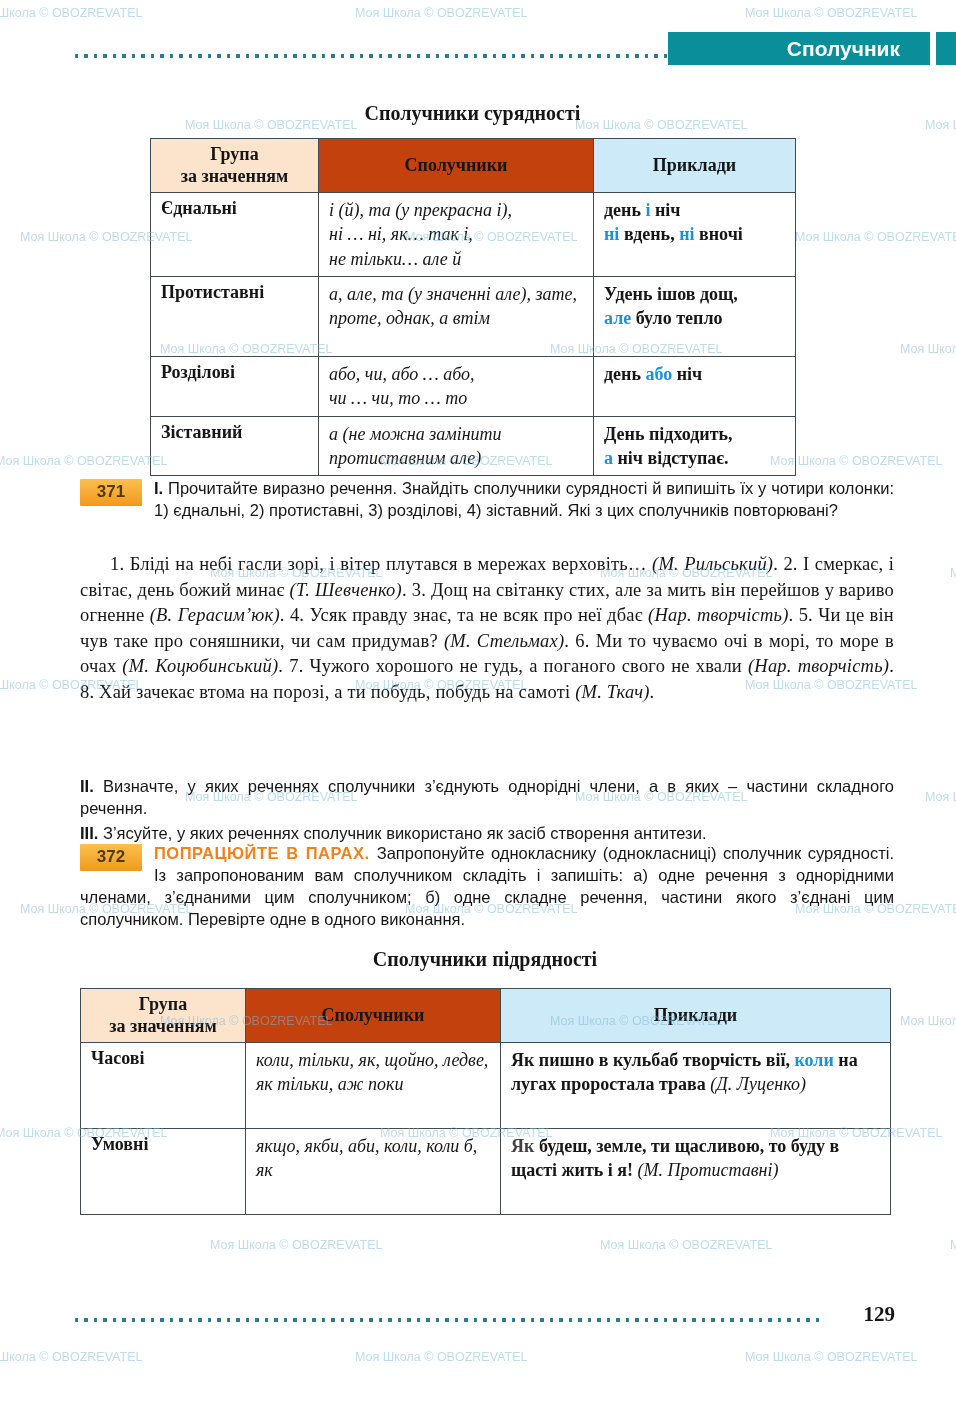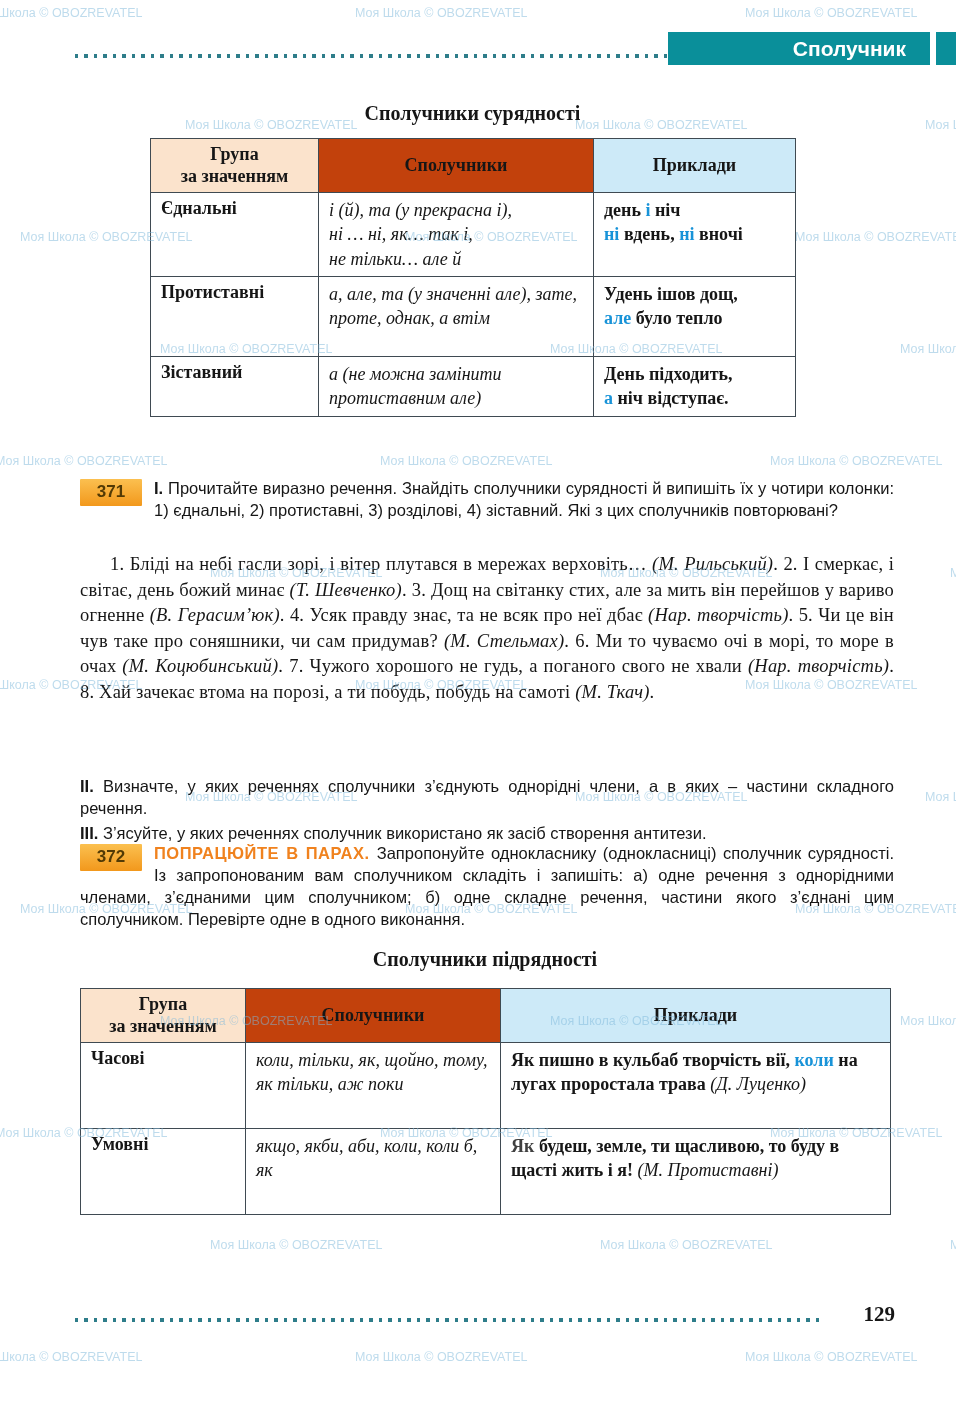--- a/index.html
+++ b/index.html
@@ -10,21 +10,21 @@
   }
   .page { position:absolute; inset:0; background:#fff; }
   .watermark-layer { position:absolute; inset:0; z-index:4; pointer-events:none; }
   .wm {
     position:absolute; font-family:"Liberation Sans", sans-serif;
     font-size:12.5px; color:#7fb9db; opacity:.5; white-space:nowrap;
   }
   .banner {
     position:absolute; left:668px; top:32px; width:262px; height:33px;
     background:#0a8f9a; color:#fff; display:flex; align-items:center;
-    justify-content:flex-end; padding-right:24px;
+    justify-content:flex-end; padding-right:30px;
     font-family:"Liberation Sans", sans-serif; font-weight:bold; font-size:21px;
   }
   .banner-edge { position:absolute; left:936px; top:32px; width:20px; height:33px; background:#0a8f9a; }
   .dotted {
     position:absolute; height:4px;
     background:repeating-linear-gradient(90deg,#2e7d8a 0 3.5px, transparent 3.5px 9.5px);
   }
   .sec-title { position:absolute; text-align:center; font-weight:bold; font-size:20px; }
   table.tbl { position:absolute; border-collapse:collapse; table-layout:fixed; background:#fff; }
   .tbl th, .tbl td { border:1.6px solid #3f4a52; padding:5px 10px; vertical-align:top; text-align:left; }
@@ -95,20 +95,26 @@
 не тільки… але й</td>
         <td class="ex"><span>день </span><span class="hl-blue">і</span><span> ніч
 </span><span class="hl-blue">ні</span><span> вдень, </span><span class="hl-blue">ні</span><span> вночі</span></td>
       </tr>
       <tr style="height:80px;">
         <td class="grp">Протиставні</td>
         <td class="conj">а, але, та (у значенні але), зате, проте, однак, а втім</td>
         <td class="ex"><span>Удень ішов дощ,
 </span><span class="hl-blue">але</span><span> було тепло</span></td>
       </tr>
+      <tr style="height:56px;">
+        <td class="grp">Розділові</td>
+        <td class="conj">або, чи, або … або,
+чи … чи, то … то</td>
+        <td class="ex"><span>день </span><span class="hl-blue">або</span><span> ніч</span></td>
+      </tr>
       <tr style="height:58px;">
         <td class="grp">Зіставний</td>
         <td class="conj">а (не можна замінити протиставним але)</td>
         <td class="ex"><span>День підходить,
 </span><span class="hl-blue">а</span><span> ніч відступає.</span></td>
       </tr>
     </tbody>
   </table>
 
   <div class="ex-block" style="left:80px; top:478px; width:814px;">
@@ -138,21 +144,21 @@
       <tr>
         <th class="h-peach">Група
 за значенням</th>
         <th class="h-green">Сполучники</th>
         <th class="h-blue">Приклади</th>
       </tr>
     </thead>
     <tbody>
       <tr style="height:86px;">
         <td class="grp">Часові</td>
-        <td class="conj">коли, тільки, як, щойно, тому, як тільки, аж поки</td>
+        <td class="conj">коли, тільки, як, щойно, ледве, як тільки, аж поки</td>
         <td class="ex"><span>Як пишно в кульбаб творчість вії, </span><span class="hl-blue">коли</span><span> на лугах проростала трава </span><span class="it">(Д. Луценко)</span></td>
       </tr>
       <tr style="height:86px;">
         <td class="grp">Умовні</td>
         <td class="conj">якщо, якби, аби, коли, коли б, як</td>
         <td class="ex"><span class="hl-green">Як</span><span> будеш, земле, ти щасливою, то буду в щасті жить і я! </span><span class="it">(М. Протиставні)</span></td>
       </tr>
     </tbody>
   </table>
 

